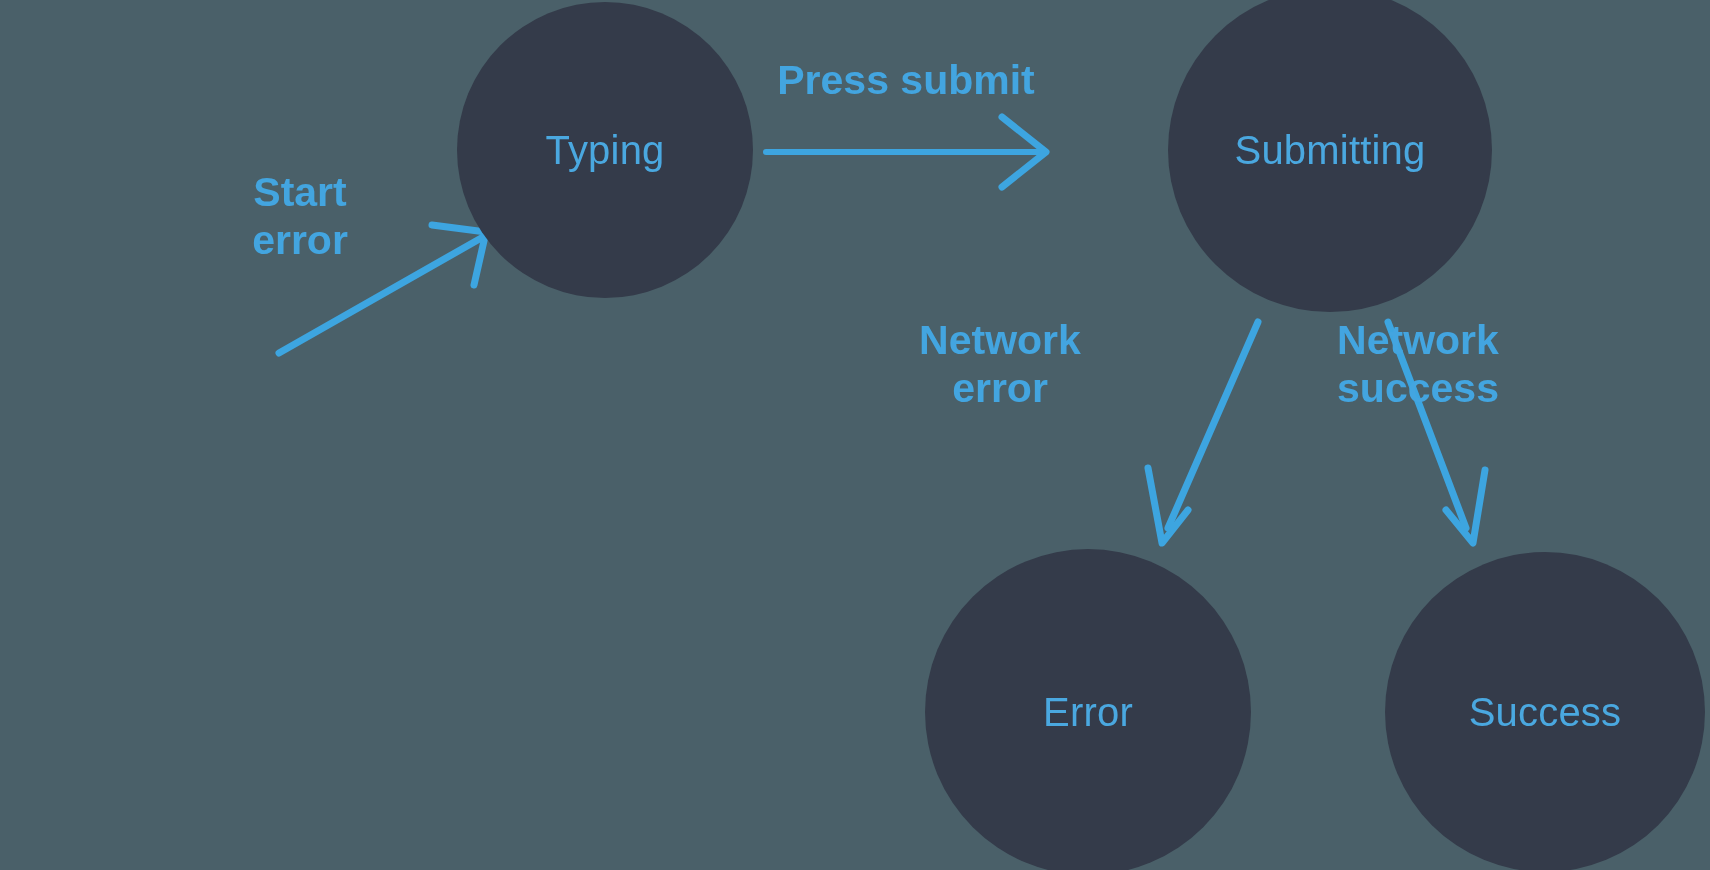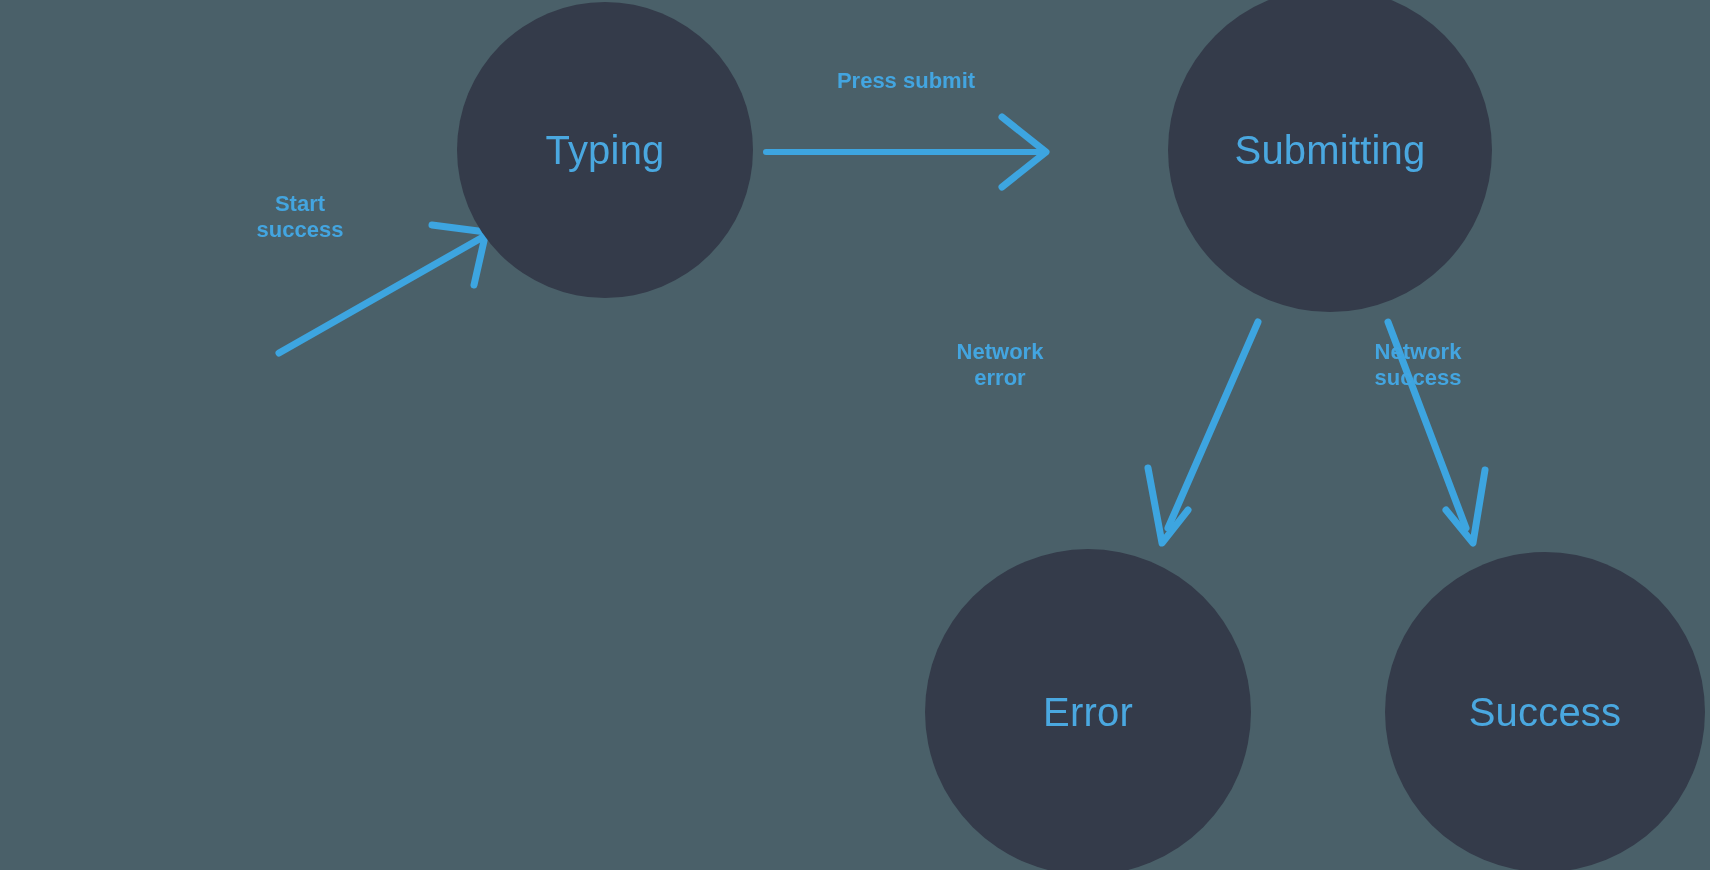--- a/index.html
+++ b/index.html
@@ -35,21 +35,21 @@
     color: #4aa8e0;
     font-size: 40px;
     font-weight: 400;
     letter-spacing: 0.2px;
     white-space: nowrap;
     line-height: 1;
   }
   .edge-label {
     position: absolute;
     color: #43a5e0;
-    font-size: 22px;
+    font-size: 41px;
     font-weight: 700;
     line-height: 1.16;
     text-align: center;
     white-space: pre-line;
     transform: translate(-50%, -50%);
   }
 </style>
 </head>
 <body>
 
@@ -89,21 +89,21 @@
 
   <div class="node" style="left:925px; top:549px; width:326px; height:326px;">
     <span class="node-label">Error</span>
   </div>
 
   <div class="node" style="left:1385px; top:552px; width:320px; height:320px;">
     <span class="node-label">Success</span>
   </div>
 
   <div class="edge-label" style="left:300px; top:217px;">Start
-success</div>
+error</div>
 
   <div class="edge-label" style="left:906px; top:81px;">Press submit</div>
 
   <div class="edge-label" style="left:1000px; top:365px;">Network
 error</div>
 
   <div class="edge-label" style="left:1418px; top:365px;">Network
 success</div>
 
 </div>

